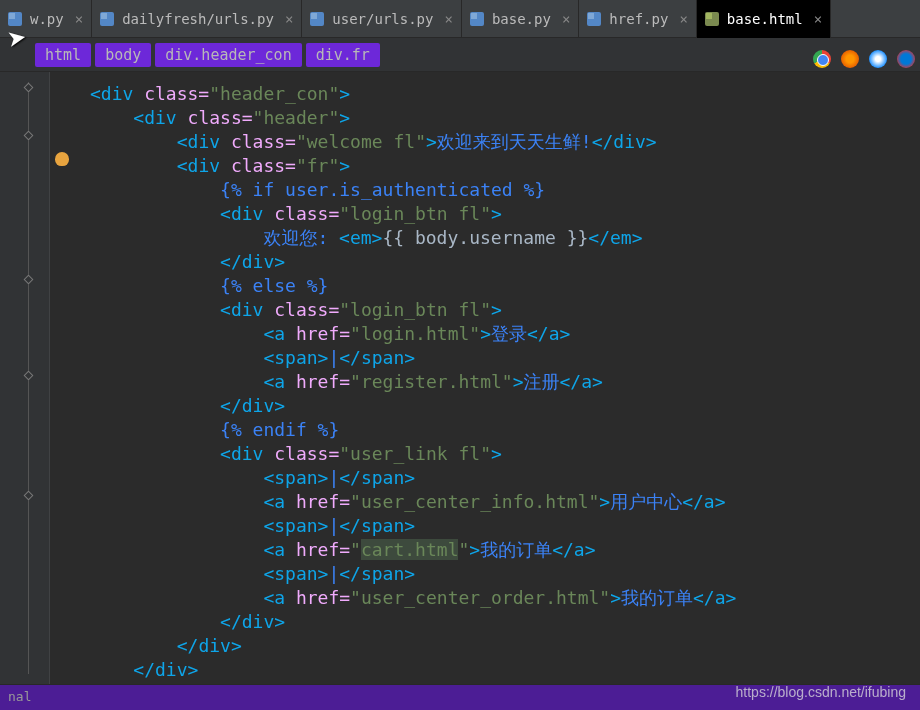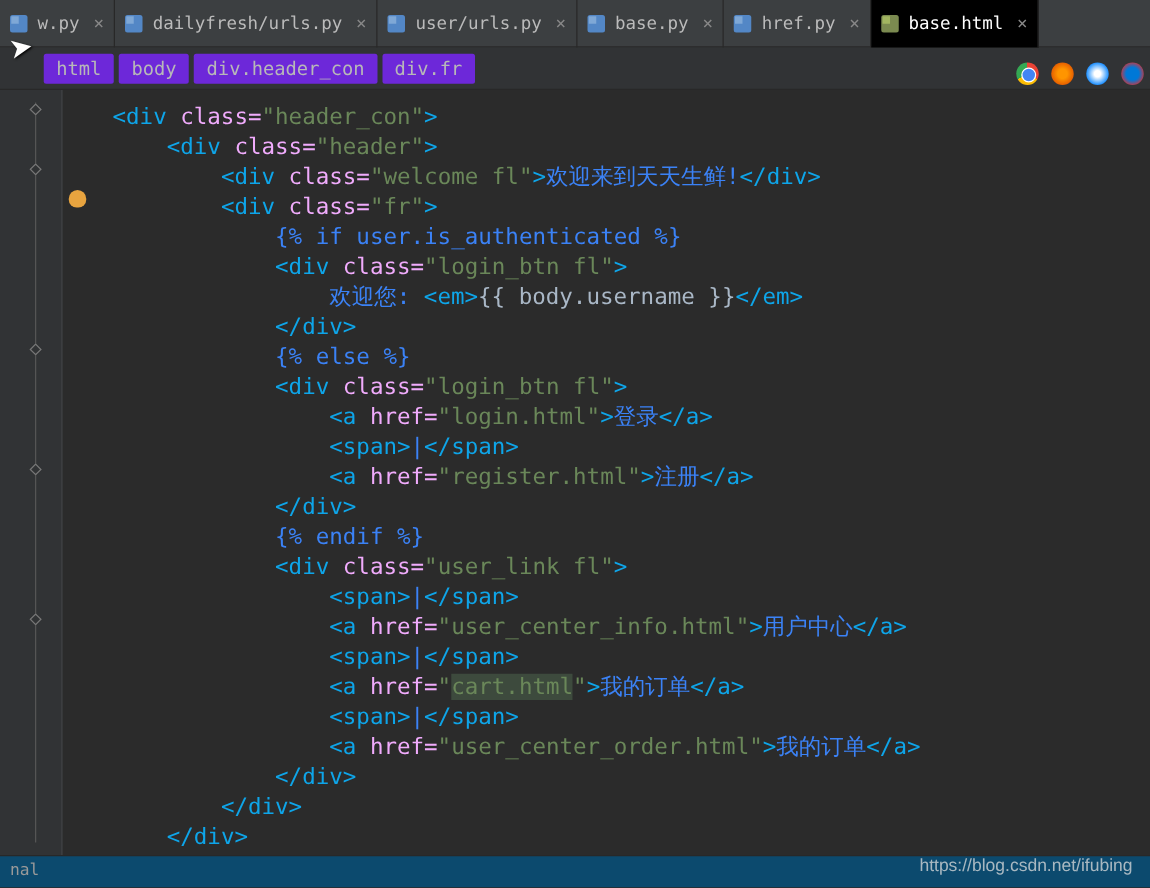--- a/index.html
+++ b/index.html
@@ -156,21 +156,21 @@
       color: white;
       text-shadow: 1px 1px 2px black;
       transform: rotate(-10deg);
     }
     .bottom-bar {
       position: absolute;
       bottom: 0;
       left: 0;
       right: 0;
       height: 26px;
-      background: #0c4a6e;
+      background: #4c1d95;
       border-top: 1px solid #282828;
       color: #999;
       font-size: 13px;
       padding: 4px 8px;
     }
     .watermark {
       position: absolute;
       bottom: 10px;
       right: 14px;
       color: #dddddd;

